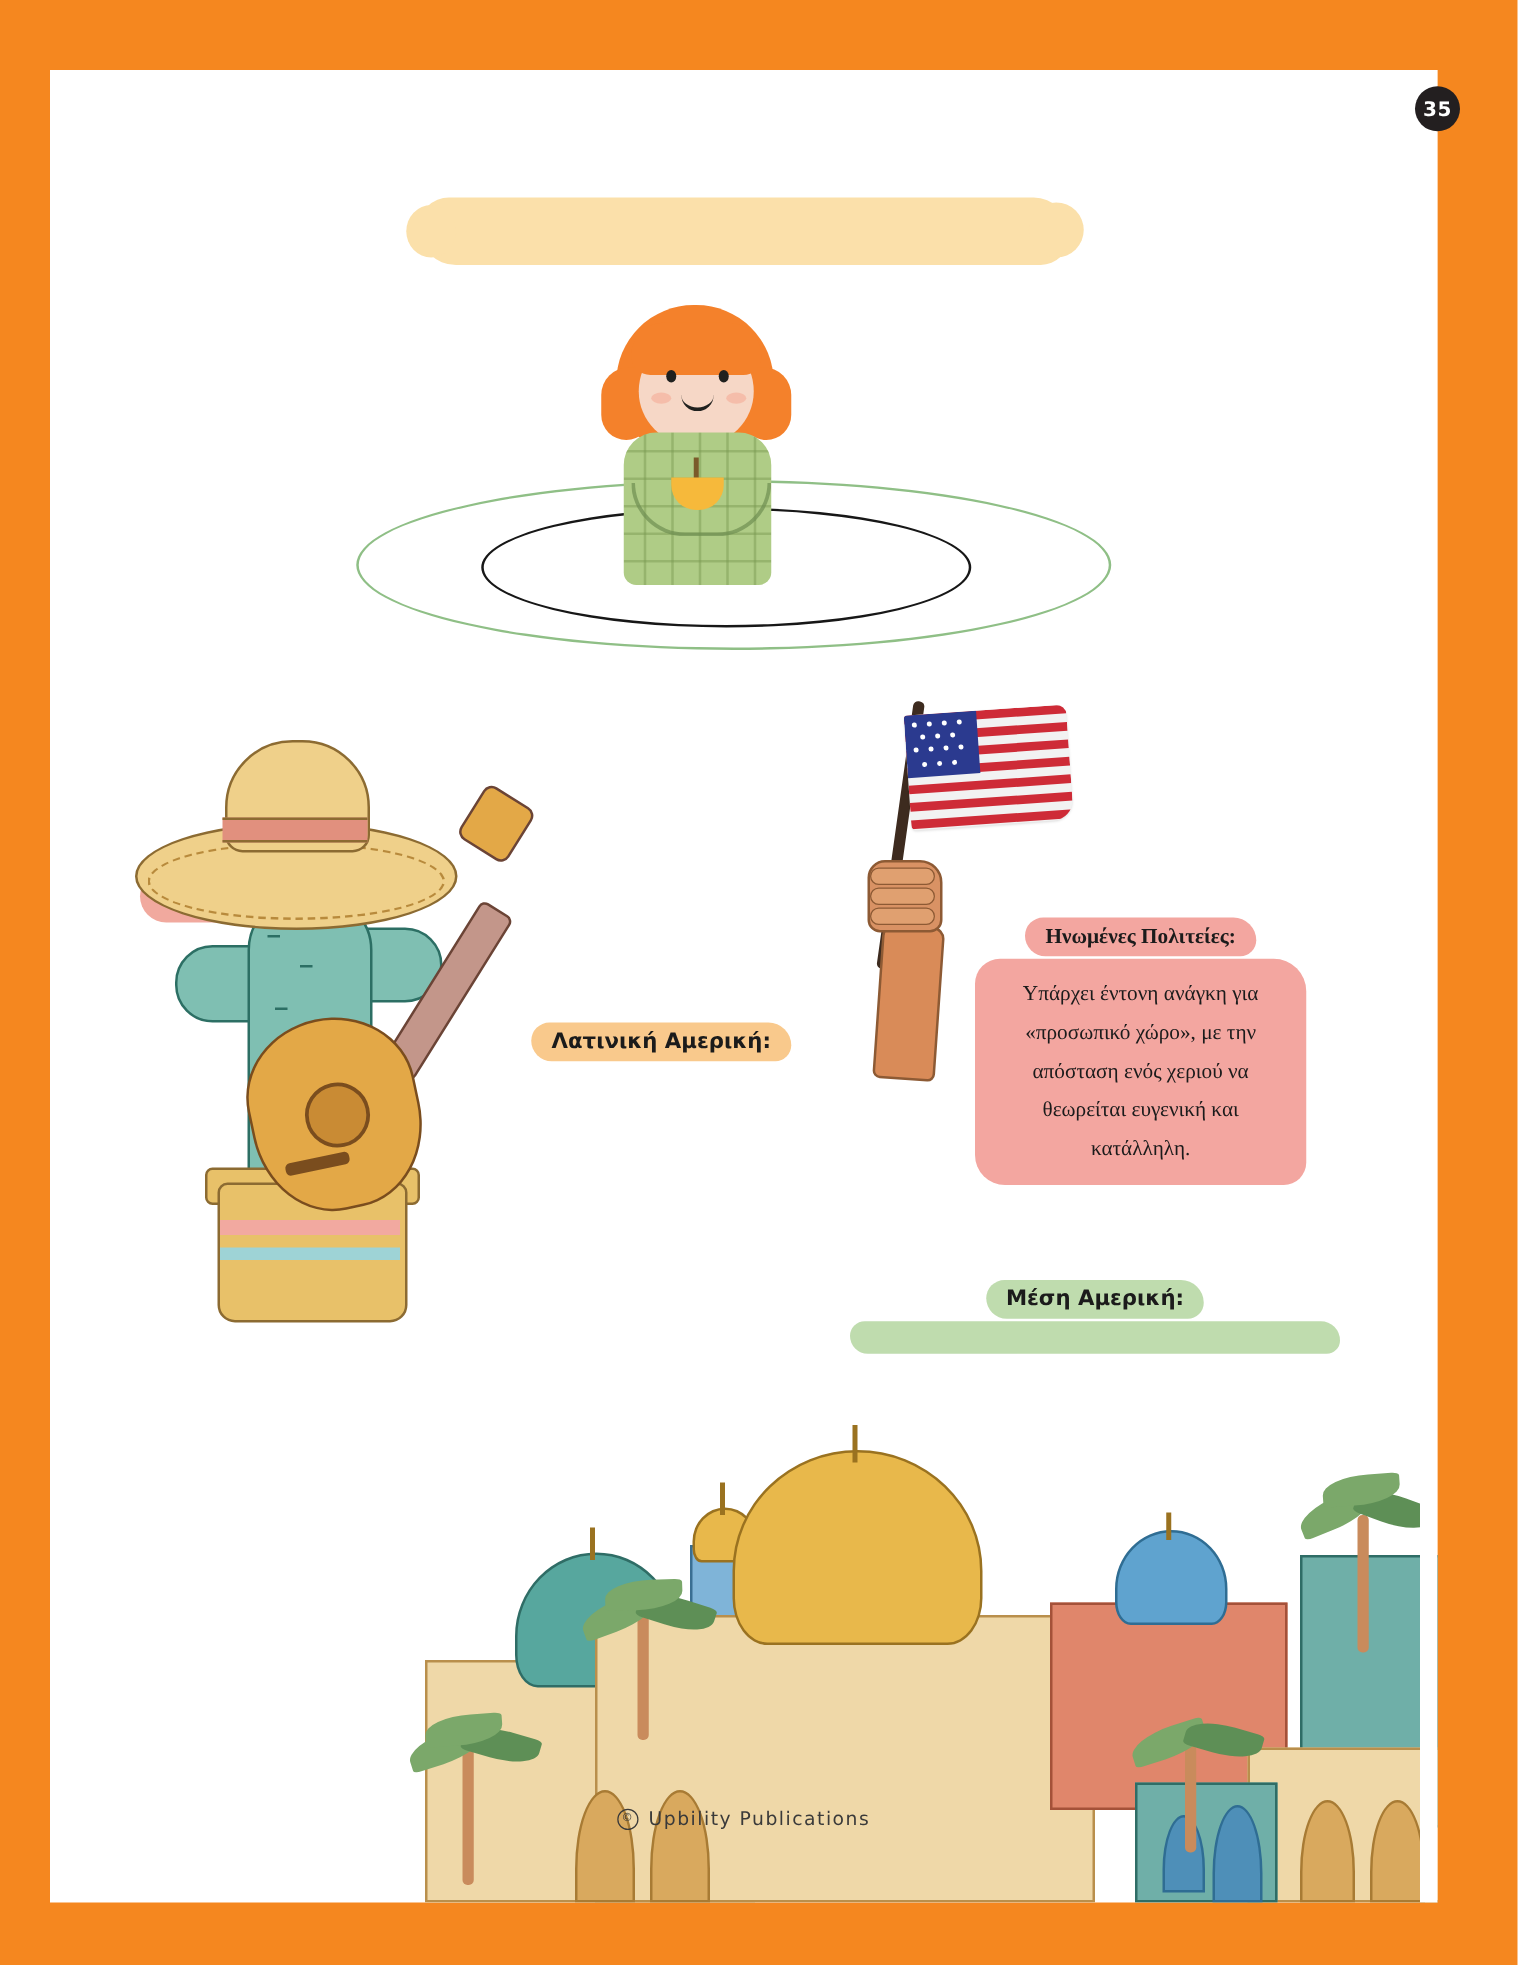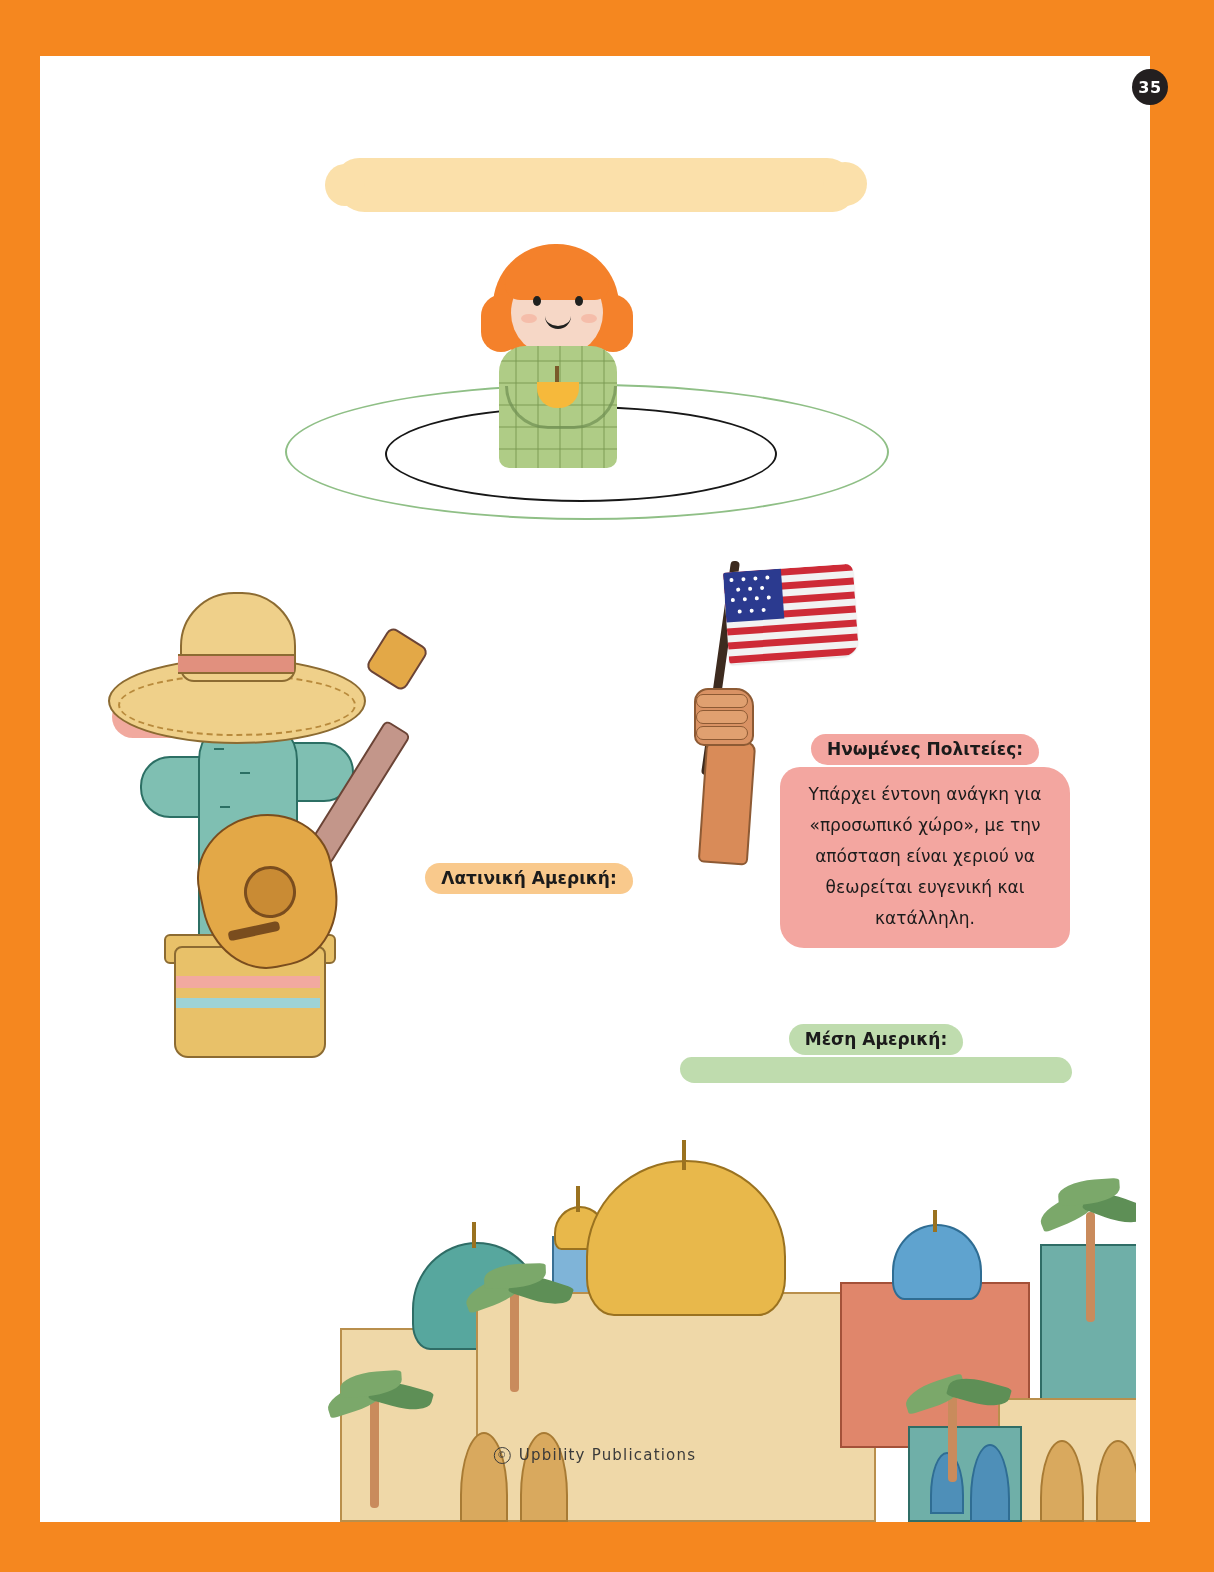--- a/index.html
+++ b/index.html
@@ -295,26 +295,26 @@
     text-align: center;
   }
   .block .body .hl {
     position: absolute; left: 0; top: 0; right: 0; bottom: 0;
     border-radius: 20px 26px 18px 24px; z-index: 0;
   }
   .block .body .txt { position: relative; z-index: 2; display: block; }
 
   
   #block-latin { left: 352px; top: 760px; width: 260px; text-align: center; }
-  #block-latin .head { margin-left: 14px; margin-top: 45px; }
+  #block-latin .head { margin-left: 14px; }
   #block-latin .head .hl { background: #F9C98C; }
   #block-latin .body .hl { background: #F9C98C; }
 
   
-  #block-usa { left: 740px; top: 676px; width: 290px; text-align: center; }
+  #block-usa { left: 740px; top: 676px; width: 265px; text-align: center; font-family: Liberation Serif, serif; }
   #block-usa .head .hl { background: #F3A6A0; }
   #block-usa .body .hl { background: #F3A6A0; }
 
   
   #block-me { left: 640px; top: 966px; width: 392px; text-align: center; }
   #block-me .head .hl { background: #BFDCAE; }
   #block-me .body .hl { background: #BFDCAE; }
 
   
   .skyline { position: absolute; left: 0; bottom: 0; width: 1110px; height: 420px; }
@@ -477,21 +477,21 @@
     </div>
   </div>
 
   <div class="block" id="block-usa">
     <div class="head">
       <div class="hl"></div>
       <span class="txt">Ηνωμένες Πολιτείες:</span>
     </div>
     <div class="body">
       <div class="hl"></div>
-      <span class="txt">Υπάρχει έντονη ανάγκη για «προσωπικό χώρο», με την απόσταση είναι χεριού να θεωρείται ευγενική και κατάλληλη.</span>
+      <span class="txt">Υπάρχει έντονη ανάγκη για «προσωπικό χώρο», με την απόσταση ενός χεριού να θεωρείται ευγενική και κατάλληλη.</span>
     </div>
   </div>
 
   <div class="block" id="block-me">
     <div class="head">
       <div class="hl"></div>
       <span class="txt">Μέση Αμερική:</span>
     </div>
     <div class="body">
       <div class="hl"></div>

